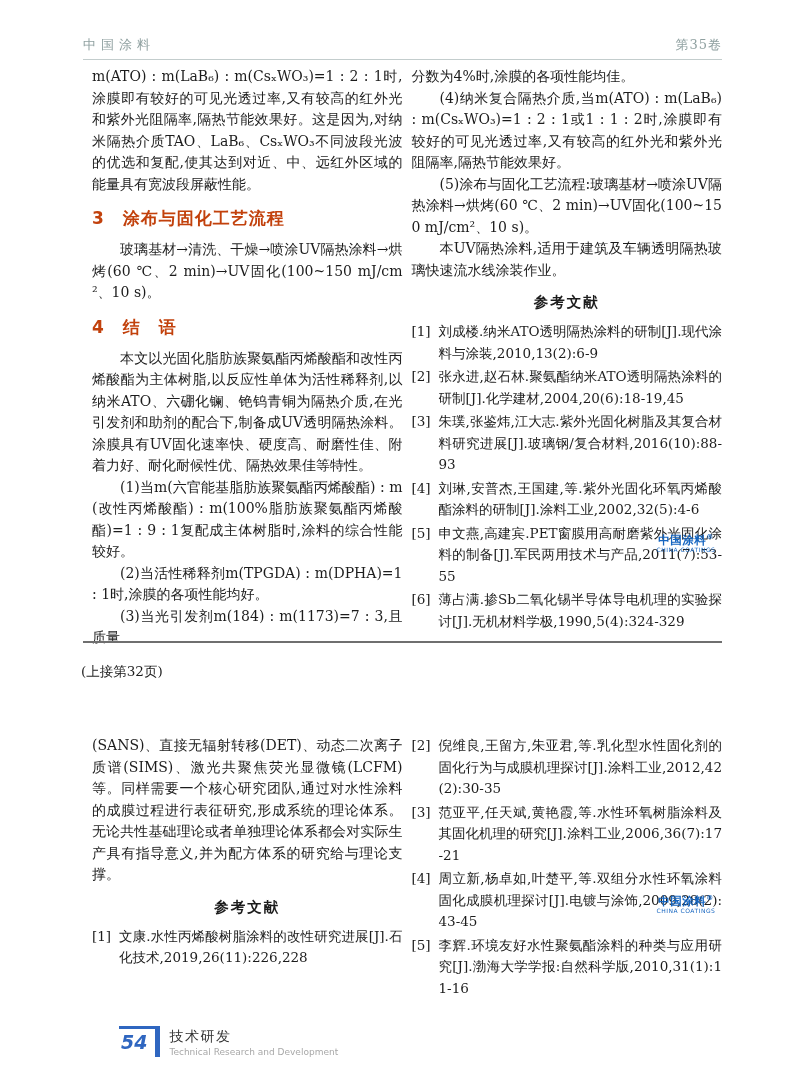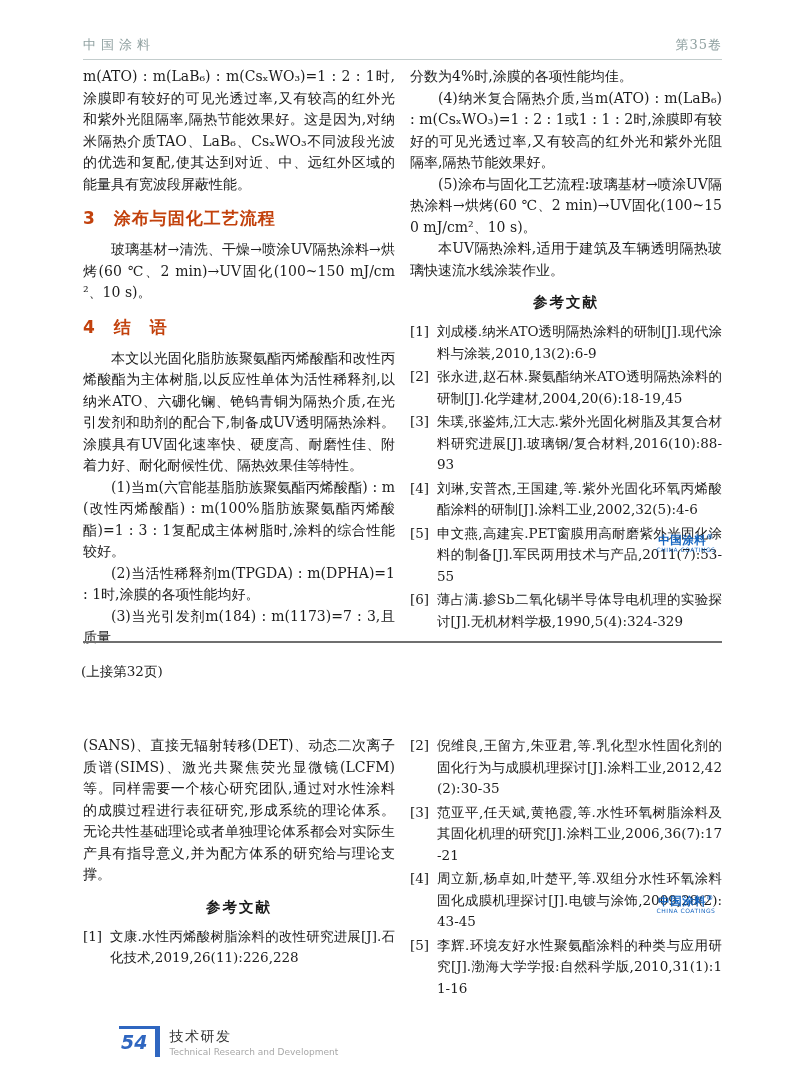--- a/index.html
+++ b/index.html
@@ -15,21 +15,21 @@
     display:flex; justify-content:space-between; align-items:flex-end;
     border-bottom:1px solid #c3cdcd; padding-bottom:5px;
     color:#8fa0a0; font-size:13px;
   }
   .journal-name { letter-spacing:5px; }
   .volume { letter-spacing:1px; }
   
   .columns { position:absolute; left:83px; width:639px; display:flex; justify-content:space-between; }
   .row1 { top:66px; }
   .row2 { top:735px; }
-  .col { width:312px; }
+  .col { width:312px;margin-left:9px; }
   .para {
     font-size:14px; line-height:21.5px; text-align:justify;
     margin:0 0 0 0; word-break:break-all;
   }
   .indent { text-indent:2em; }
   .sec-heading {
     color:#c2410c; font-weight:bold; font-size:17px;
     font-family:"DejaVu Sans","Liberation Sans",sans-serif;
     margin:12px 0 9px 0; letter-spacing:1px;
   }
@@ -96,21 +96,21 @@
       <h2 class="sec-heading">
         <span class="sec-num">3</span><span>涂布与固化工艺流程</span>
       </h2>
       <p class="para indent">玻璃基材→清洗、干燥→喷涂UV隔热涂料→烘烤(60 ℃、2 min)→UV固化(100~150 mJ/cm²、10 s)。</p>
       <h2 class="sec-heading">
         <span class="sec-num">4</span><span>结　语</span>
       </h2>
       <p class="para indent">本文以光固化脂肪族聚氨酯丙烯酸酯和改性丙烯酸酯为主体树脂,以反应性单体为活性稀释剂,以纳米ATO、六硼化镧、铯钨青铜为隔热介质,在光引发剂和助剂的配合下,制备成UV透明隔热涂料。涂膜具有UV固化速率快、硬度高、耐磨性佳、附着力好、耐化耐候性优、隔热效果佳等特性。</p>
       <div>
 
-          <p class="para indent">(1)当m(六官能基脂肪族聚氨酯丙烯酸酯) : m(改性丙烯酸酯) : m(100%脂肪族聚氨酯丙烯酸酯)=1 : 3 : 1复配成主体树脂时,涂料的综合性能较好。</p>
+          <p class="para indent">(1)当m(六官能基脂肪族聚氨酯丙烯酸酯) : m(改性丙烯酸酯) : m(100%脂肪族聚氨酯丙烯酸酯)=1 : 9 : 1复配成主体树脂时,涂料的综合性能较好。</p>
 
           <p class="para indent">(2)当活性稀释剂m(TPGDA) : m(DPHA)=1 : 1时,涂膜的各项性能均好。</p>
 
           <p class="para indent">(3)当光引发剂m(184) : m(1173)=7 : 3,且质量</p>
         </div>
     </div>
 
     <div class="col">
       <p class="para">分数为4%时,涂膜的各项性能均佳。</p>
       <div>

